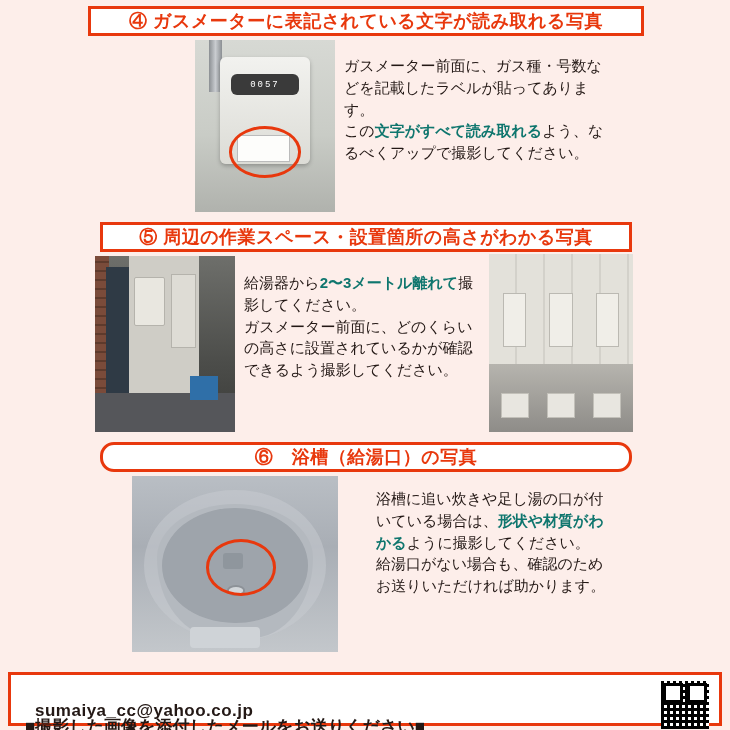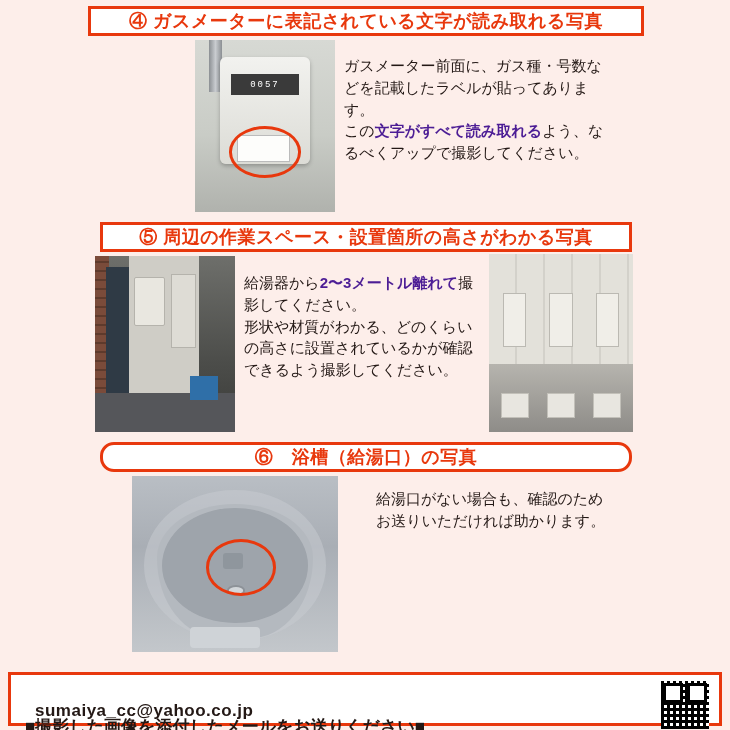--- a/index.html
+++ b/index.html
@@ -43,21 +43,21 @@
     position:absolute;
     background:#b9c0c6;
     overflow:hidden;
   }
   .caption {
     position:absolute;
     font-size:15px;
     line-height:1.45;
     color:#231815;
   }
-  .caption b { color:#4c1d95; }
+  .caption b { color:#0f766e; }
 
   
   .bottom {
     position:absolute;
     left:0; top:668px;
     width:730px; height:62px;
     background:#fdeeea;
   }
   .bottom-box {
     position:absolute;
@@ -107,21 +107,21 @@
     background:linear-gradient(180deg,#d7d9d4 0%,#c9ccc6 55%,#b0b2ad 100%);
   }
   .meter-body {
     position:absolute; left:18%; top:10%; width:64%; height:62%;
     background:linear-gradient(180deg,#f2f2ef,#dcdcd6);
     border-radius:6px;
     box-shadow:0 2px 4px rgba(0,0,0,.25);
   }
   .meter-dial {
     position:absolute; left:26%; top:20%; width:48%; height:12%;
-    background:#3a3a3a; border-radius:0;
+    background:#3a3a3a; border-radius:6px;
     color:#fff; font-size:9px; font-family:"Liberation Mono", monospace;
     display:flex; align-items:center; justify-content:center; letter-spacing:2px;
   }
   .meter-label {
     position:absolute; left:30%; top:55%; width:38%; height:16%;
     background:#fdfdfb; border:1px solid #bbb;
     font-size:5px; color:#333; padding:2px;
   }
   .meter-pipe {
     position:absolute; left:10%; top:0; width:9%; height:30%;
@@ -192,21 +192,21 @@
     <div class="room-unit"></div>
     <div class="room-panel"></div>
     <div class="room-floor"></div>
     <div class="room-box"></div>
   </div>
 
   <div class="caption" style="left:244px; top:272px; width:232px;">
     <div>
       <span>給湯器から</span><b>2〜3メートル離れて</b><span>撮影してください。</span>
     </div>
-    <div>形状や材質がわかる、どのくらいの高さに設置されているかが確認できるよう撮影してください。</div>
+    <div>ガスメーター前面に、どのくらいの高さに設置されているかが確認できるよう撮影してください。</div>
   </div>
 
   <div class="photo" style="left:489px; top:254px; width:144px; height:178px;">
     <div class="ext-bg"></div>
     <div class="ext-wall"></div>
     <div class="ext-unit" style="left:10%;"></div>
     <div class="ext-unit" style="left:42%;"></div>
     <div class="ext-unit" style="left:74%;"></div>
     <div class="ext-ground"></div>
     <div class="ext-base" style="left:8%;"></div>
@@ -222,20 +222,23 @@
     <div class="tub-bg"></div>
     <div class="tub-inner"></div>
     <div class="tub-rim"></div>
     <div class="tub-spout"></div>
     <div class="tub-drain"></div>
     <div class="tub-metal"></div>
     <div class="circle-mark" style="left:36%; top:36%; width:34%; height:32%;"></div>
   </div>
 
   <div class="caption" style="left:376px; top:488px; width:242px;">
+    <div>
+      <span>浴槽に追い炊きや足し湯の口が付いている場合は、</span><b>形状や材質がわかる</b><span>ように撮影してください。</span>
+    </div>
     <div>給湯口がない場合も、確認のためお送りいただければ助かります。</div>
   </div>
 
   <div class="bottom">
     <div class="bottom-box">
       <div class="bottom-title">■撮影した画像を添付したメールをお送りください■</div>
       <div class="bottom-mail">sumaiya_cc@yahoo.co.jp</div>
       <div class="qr"></div>
     </div>
   </div>

